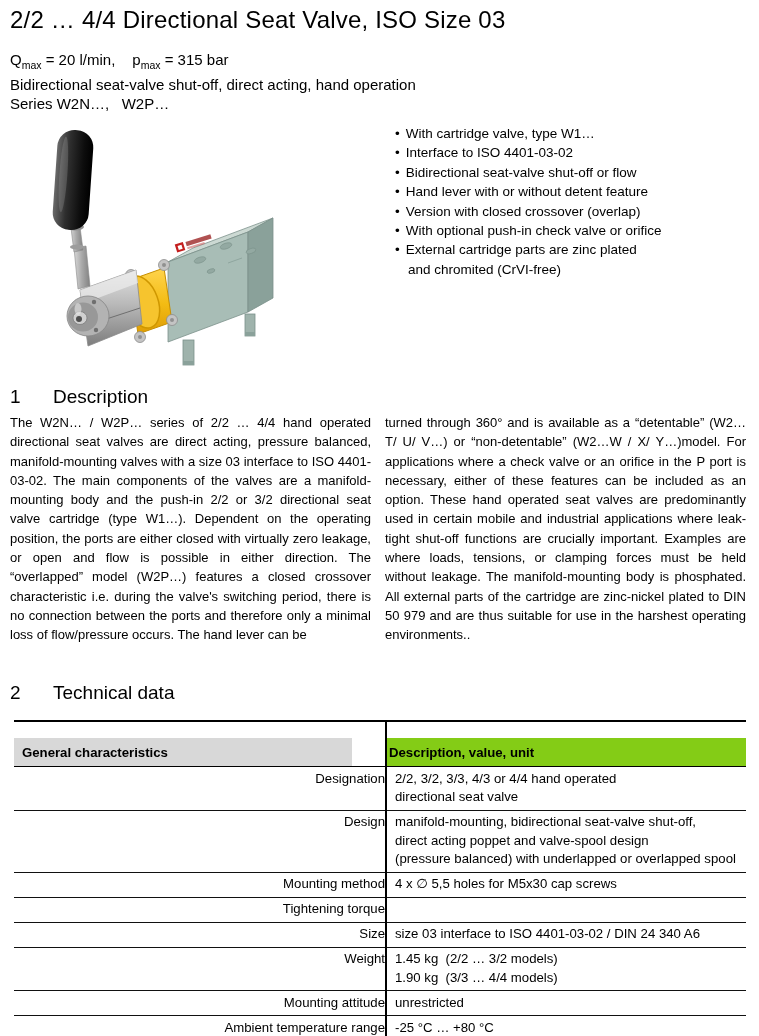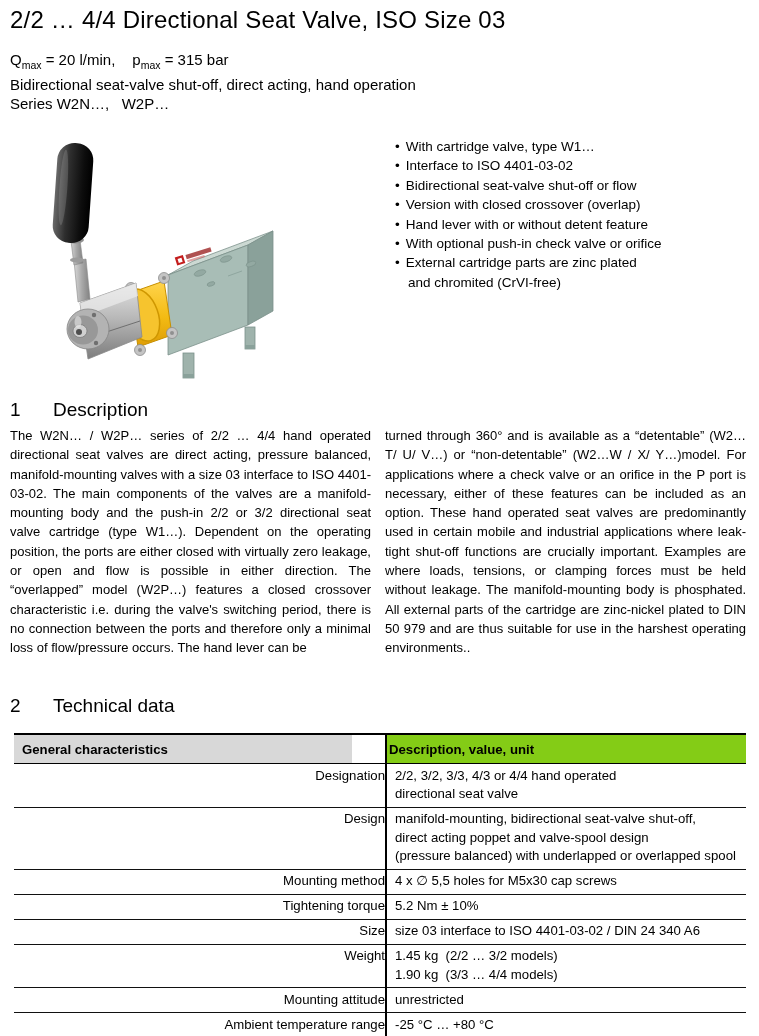--- a/index.html
+++ b/index.html
@@ -13,21 +13,21 @@
   .page { padding:6px 13px 0 10px; }
 
   
   .doc-title { font-size:24px; font-weight:400; line-height:28px; letter-spacing:.2px; margin-bottom:16px; }
   .spec-line { font-size:15px; line-height:19px; white-space:pre; }
   .spec-line sub { font-size:10.5px; }
   .spec-gap { display:inline-block; width:17px; }
   .sub-line { font-size:15px; line-height:19px; white-space:pre; }
 
   
-  .hero { display:flex; margin-top:20px; height:250px; }
+  .hero { display:flex; margin-top:7px; height:250px; }
   .figure-wrap { width:385px; flex:0 0 auto; }
   .figure-wrap svg { margin-left:20px; display:block; }
   .bullets { flex:1; padding-top:4px; list-style:none; font-size:13.5px; line-height:19.4px; }
   .bullets li { padding-left:13px; text-indent:-13px; }
   .bullets li::before { content:"\2022"; margin-right:6px; }
   .bullets li span { white-space:pre-line; }
 
   
   .sec-head { display:flex; font-size:19px; line-height:23px; font-weight:400; }
   .sec-head .num { width:43px; flex:0 0 auto; }
@@ -35,21 +35,21 @@
   .sec-2 { margin-top:16px; }
 
   
   .desc-cols { display:flex; gap:14px; margin-top:5px; height:252px; overflow:hidden; }
   .desc-col { width:365px; font-size:13px; line-height:19.3px; text-align:justify; }
 
   
   .tech-table { margin-top:16px; margin-left:4px; width:732px; position:relative;
                 border-top:2px solid #000; border-bottom:2px solid #000; font-size:13.2px; }
   .vrule { position:absolute; top:0; bottom:0; left:371px; width:1.5px; background:#000; }
-  .thead { display:flex; height:29px; border-bottom:1.5px solid #000; font-weight:bold; }
+  .thead { display:flex; height:29px; border-bottom:1.5px solid #000; font-weight:bold;margin-top:16px; }
   .hcell1 { width:338px; background:#d8d8d8; display:flex; align-items:center; padding-left:8px; }
   .hgap   { width:35px; }
   .hcell2 { flex:1; background:#84cc16; display:flex; align-items:center; padding-left:2px; }
   .trow { display:flex; border-bottom:1px solid #111; padding:2.5px 0 3px; line-height:18.5px; }
   .trow:last-child { border-bottom:none; }
   .tc1 { width:371px; flex:0 0 auto; padding-left:8px;text-align:right; }
   .tc2 { flex:1; padding-left:10px; white-space:pre-wrap; }
 </style>
 </head>
 <body>
@@ -156,22 +156,22 @@
           <ellipse cx="45" cy="107" rx="9" ry="3.5" fill="#8f8f8f"></ellipse>
           <rect x="25" y="10" width="36" height="100" rx="17" fill="url(#gHandle)" transform="rotate(4 43 60)"></rect>
           <ellipse cx="33" cy="55" rx="4" ry="38" fill="#9a9a9a" opacity="0.3" transform="rotate(4 43 60)"></ellipse>
         </g>
       </svg>
     </div>
     <ul class="bullets">
       <li><span>With cartridge valve, type W1…</span></li>
       <li><span>Interface to ISO 4401-03-02</span></li>
       <li><span>Bidirectional seat-valve shut-off or flow</span></li>
+      <li><span>Hand lever with or without detent feature</span></li>
       <li><span>Version with closed crossover (overlap)</span></li>
-      <li><span>Hand lever with or without detent feature</span></li>
       <li><span>With optional push-in check valve or orifice</span></li>
       <li><span>External cartridge parts are zinc plated
 and chromited (CrVI-free)</span></li>
     </ul>
   </div>
 
   <div class="sec-head sec-1">
     <span class="num">1</span>
     <span>Description</span>
   </div>
@@ -202,21 +202,20 @@
       <div class="tc2">manifold-mounting, bidirectional seat-valve shut-off,
 direct acting poppet and valve-spool design
 (pressure balanced) with underlapped or overlapped spool</div>
     </div>
     <div class="trow">
       <div class="tc1">Mounting method</div>
       <div class="tc2">4 x ∅ 5,5 holes for M5x30 cap screws</div>
     </div>
     <div class="trow">
       <div class="tc1">Tightening torque</div>
-      <div class="tc2">5.2 Nm ± 10%</div>
     </div>
     <div class="trow">
       <div class="tc1">Size</div>
       <div class="tc2">size 03 interface to ISO 4401-03-02 / DIN 24 340 A6</div>
     </div>
     <div class="trow">
       <div class="tc1">Weight</div>
       <div class="tc2">1.45 kg  (2/2 … 3/2 models)
 1.90 kg  (3/3 … 4/4 models)</div>
     </div>

